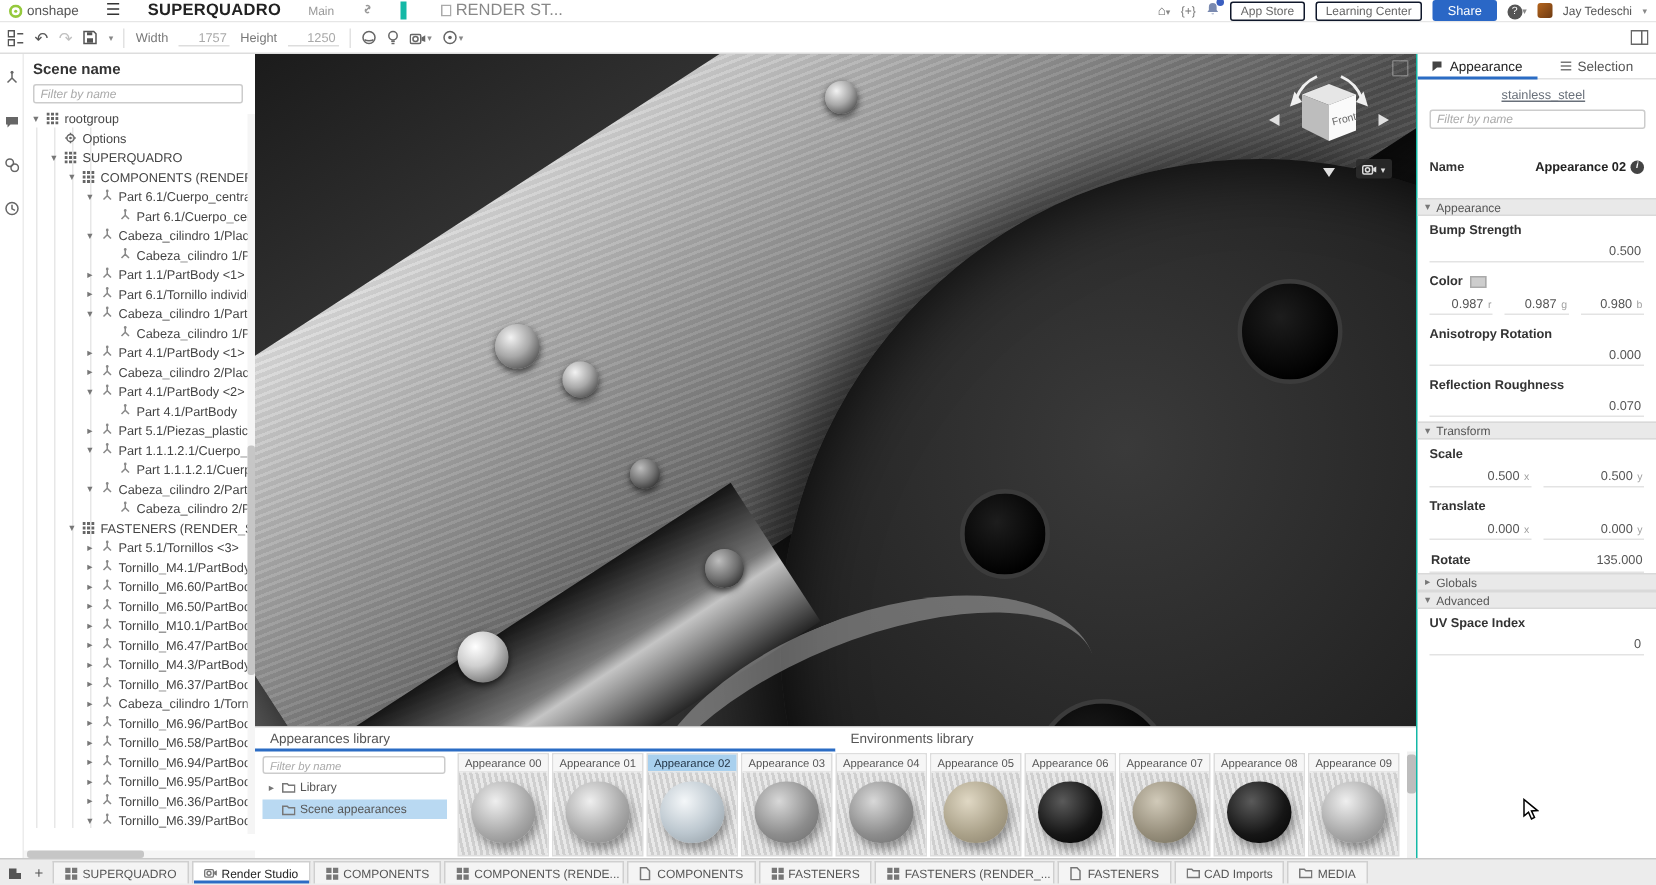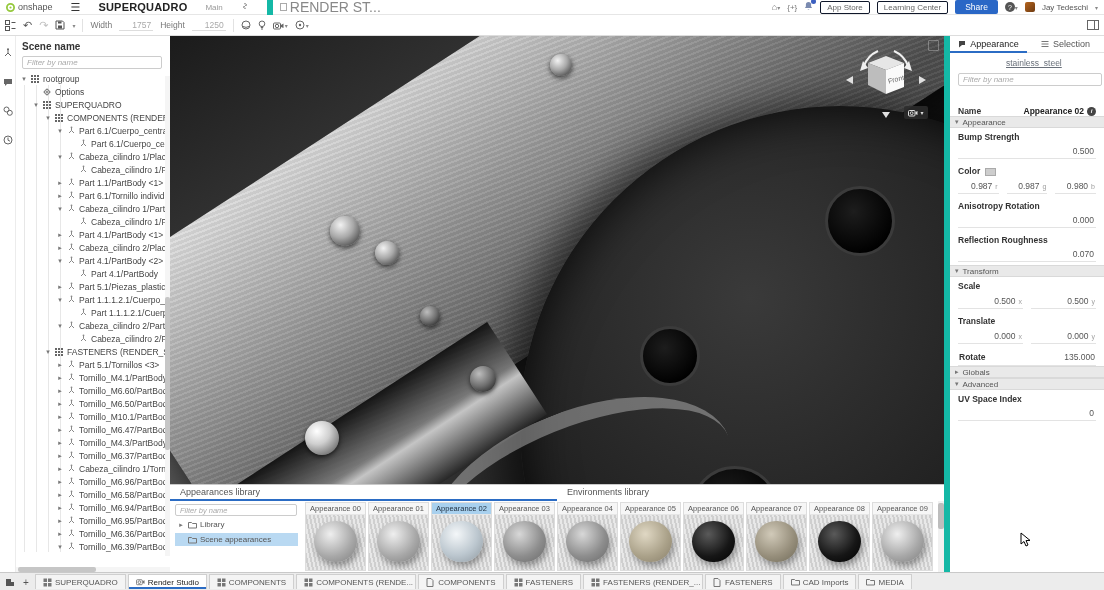--- a/index.html
+++ b/index.html
@@ -8,21 +8,21 @@
 
   
   .topbar { position:absolute; left:0; top:0; width:1104px; height:15px; background:#fff;
     border-bottom:1px solid #e6e6e6; display:flex; align-items:center; gap:18px; padding:0 6px;
     font-size:9px; z-index:7; }
   .logo { display:flex; align-items:center; gap:3px; color:#555; font-size:9px; }
   .hamburger { font-size:11px; color:#333; line-height:1; }
   .doc-title { font-weight:bold; font-size:11px; color:#222; letter-spacing:.2px; }
   .ws-label { color:#999; font-size:8px; }
   .link-ic { color:#999; font-size:9px; }
-  .doc-tab { display:flex; align-items:center; gap:3px; color:#888; font-size:14px; padding-left:7px; border-left:6px solid #14b8a6; }
+  .doc-tab { display:flex; align-items:center; gap:3px; color:#888; font-size:11px; padding-left:23px; border-left:4px solid #14b8a6; }
   .tb-right { margin-left:auto; display:flex; align-items:center; gap:7px; }
   .chip { border:1px solid #0f172a; border-radius:2px; padding:1px 6px; font-size:8px; color:#666; background:#fff; }
   .share-btn { background:#2a67c6; color:#fff; border:none; border-radius:2px; padding:2px 10px; font-size:8.5px; }
   .avatar { width:10px; height:10px; border-radius:2px; background:linear-gradient(135deg,#b5651d,#6e3a12); }
   .bell { position:relative; }
   .badge { position:absolute; top:-2px; right:-3px; width:5px; height:5px; border-radius:50%; background:#3b5fc0; }
   .caret { font-size:6px; color:#888; }
   .help-circle { width:10px; height:10px; border-radius:50%; background:#555; color:#fff; font-size:7px;
     display:inline-flex; align-items:center; justify-content:center; }
 
@@ -113,30 +113,30 @@
   .tone-glass .thumb-img::after { background:radial-gradient(circle at 38% 32%,#f4f7f9,#bcc7cf 55%,#8d979e); }
   .tone-gray  .thumb-img::after { background:radial-gradient(circle at 38% 32%,#d8d8d8,#8d8d8d 58%,#686868); }
   .tone-beige .thumb-img::after { background:radial-gradient(circle at 38% 32%,#e0d8c4,#aaa189 58%,#877e6a); }
   .tone-tan   .thumb-img::after { background:radial-gradient(circle at 38% 32%,#d1cab9,#968e7b 58%,#6e6958); }
   .tone-black .thumb-img::after { background:radial-gradient(circle at 38% 32%,#5a5a5a,#161616 58%,#000); }
   .lib-scroll { width:6px; flex:none; background:#f1f1f1; position:relative; }
   .lib-sthumb { position:absolute; top:2px; left:0; width:6px; height:26px; background:#bdbdbd; border-radius:2px; }
 
   
   .rightpanel { position:absolute; left:944px; top:36px; width:160px; height:536px; background:#fff;
-    border-left:6px solid #14b8a6; z-index:5; font-size:8.5px; overflow:hidden; }
+    border-left:1px solid #14b8a6; z-index:5; font-size:8.5px; overflow:hidden; }
   .rp-tabs { display:flex; height:17px; border-bottom:1px solid #e2e2e2; }
   .rp-tab { flex:1; display:flex; align-items:center; justify-content:center; gap:4px; font-size:9px; color:#555; position:relative; }
   .rp-tab.active { color:#222; }
   .rp-tab.active::after { content:''; position:absolute; left:0; right:0; bottom:-1px; height:2px; background:#2b6cc4; }
   .rp-link { margin:5px 8px 1px; display:inline-block; color:#69707a; text-decoration:underline; font-size:8.5px;padding-left:48px; }
   .rp-filter { display:block; width:144px; margin:4px 8px 2px; height:13px; font-size:8px;
     border:1px solid #ccc; border-radius:2px; padding:0 4px; color:#666; }
   .rp-filter::placeholder { font-style:italic; color:#aaa; }
-  .rp-name { display:flex; justify-content:space-between; align-items:center; padding:5px 8px 0;margin-top:15px; }
+  .rp-name { display:flex; justify-content:space-between; align-items:center; padding:5px 8px 16px;margin-top:15px; }
   .rp-name .lbl { font-weight:bold; color:#333; }
   .rp-name .val { font-weight:bold; color:#222; display:flex; align-items:center; gap:3px; }
   .info-ic { width:9px; height:9px; border-radius:50%; background:#444; color:#fff; font-size:6px;
     display:inline-flex; align-items:center; justify-content:center; font-style:italic; }
   .rp-section-hdr { height:12px; background:#e9e9e9; display:flex; align-items:center; gap:4px;
     padding:0 5px; font-size:8px; color:#555; border-top:1px solid #d9d9d9; border-bottom:1px solid #d9d9d9; }
   .rp-section-hdr .chev { width:auto; }
   .fld { padding:4px 8px 3px; }
   .fld-label { font-weight:bold; color:#333; font-size:8.5px; }
   .fld.inline { display:flex; justify-content:space-between; align-items:flex-end;

